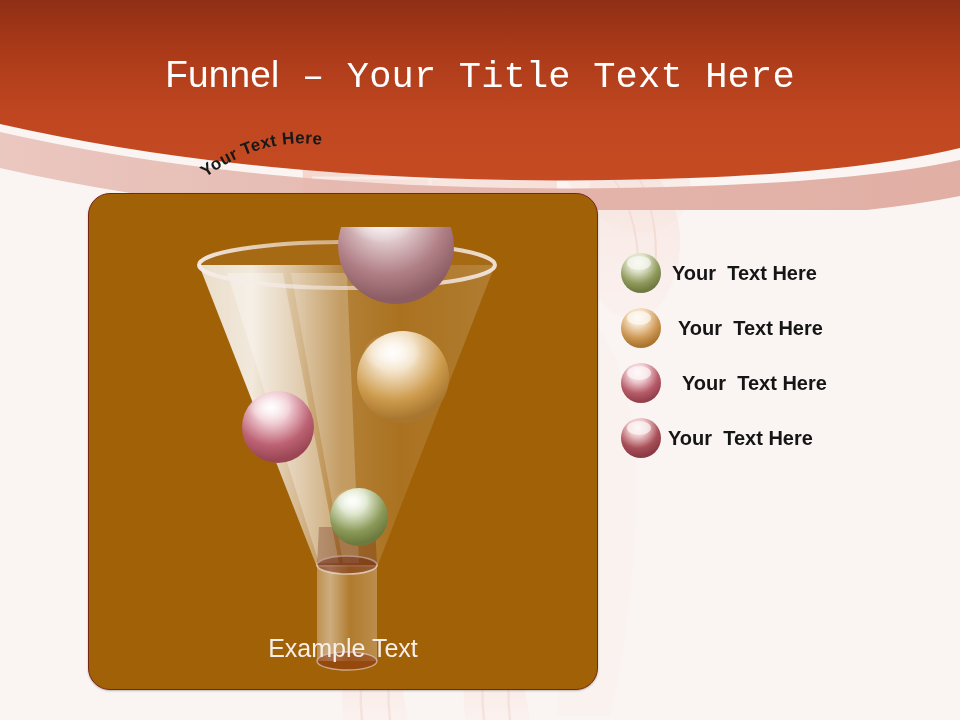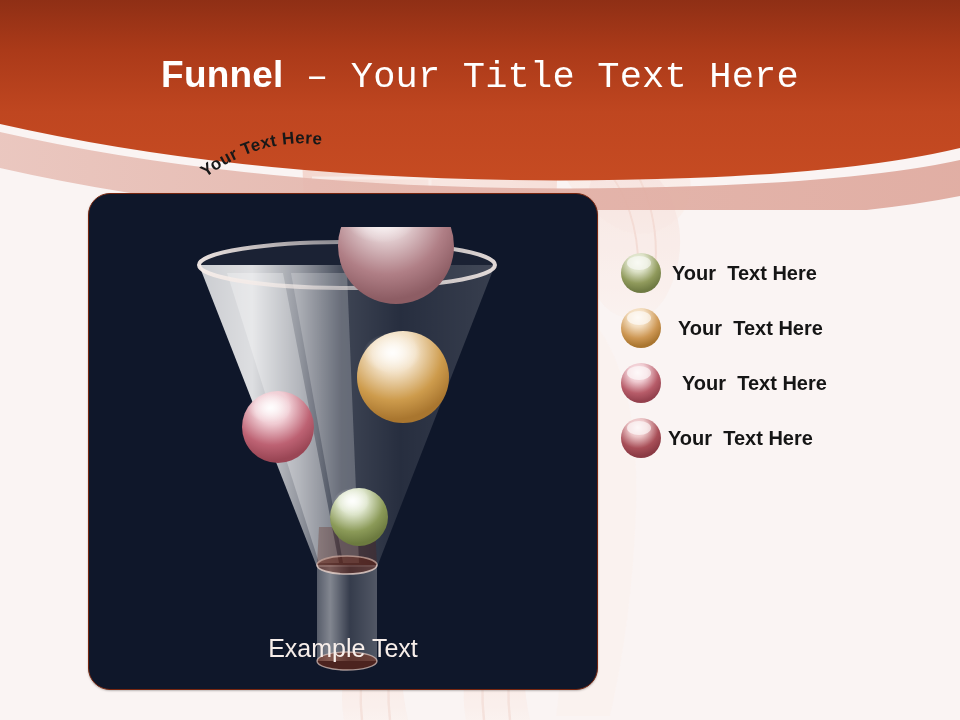--- a/index.html
+++ b/index.html
@@ -42,31 +42,31 @@
     left: 0;
     top: 52px;
     width: 960px;
     text-align: center;
     color: #ffffff;
     font-size: 37px;
     line-height: 46px;
     letter-spacing: 0.2px;
     white-space: pre;
   }
-  .title .strong { font-weight: bold; }
+  .title .strong { font-weight: normal; }
   .title .light  { font-weight: normal; font-family: Liberation Mono, monospace; }
 
   
   .panel {
     position: absolute;
     left: 88px;
     top: 193px;
     width: 508px;
     height: 495px;
-    background: #0f172a;
+    background: #a16207;
     border: 1px solid #77260f;
     border-radius: 22px;
     box-shadow: 0 1px 2px rgba(0,0,0,0.25);
   }
 
   .panel-caption {
     position: absolute;
     left: 0;
     bottom: 26px;
     width: 100%;

